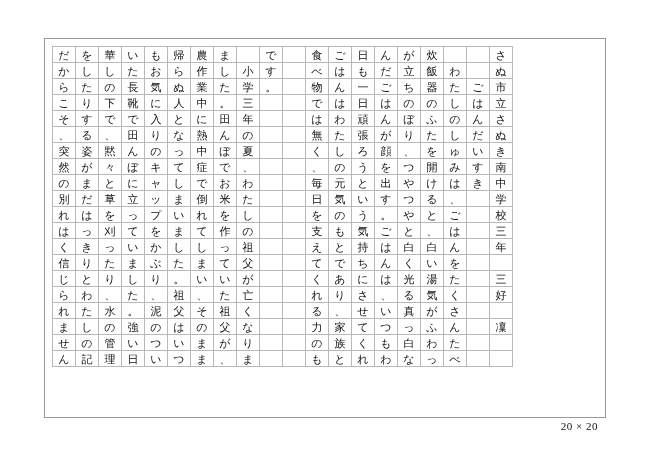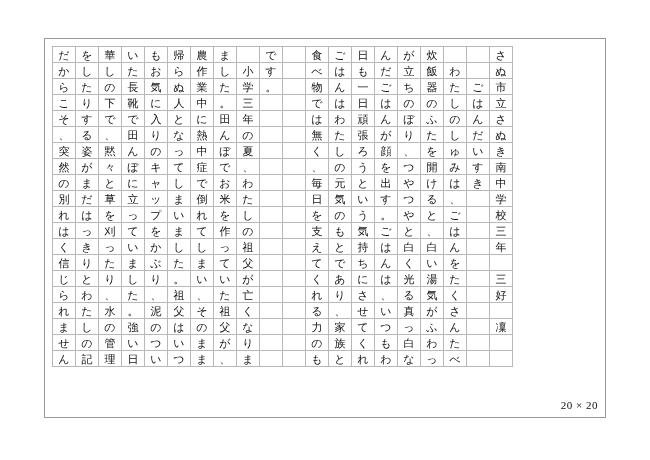--- a/index.html
+++ b/index.html
@@ -52,21 +52,21 @@
     line-height: 17px;
     text-align: center;
     color: #111111;
     font-family: "DejaVu Sans", sans-serif;
     white-space: nowrap;
     overflow: hidden;
   }
   .counter {
     position: absolute;
     right: 52px;
-    bottom: 49px;
+    bottom: 28px;
     font-size: 11px;
     color: #111111;
     font-family: "Liberation Serif", serif;
     letter-spacing: 0.5px;
   }
 </style>
 </head>
 <body>
 
 <div class="page">

